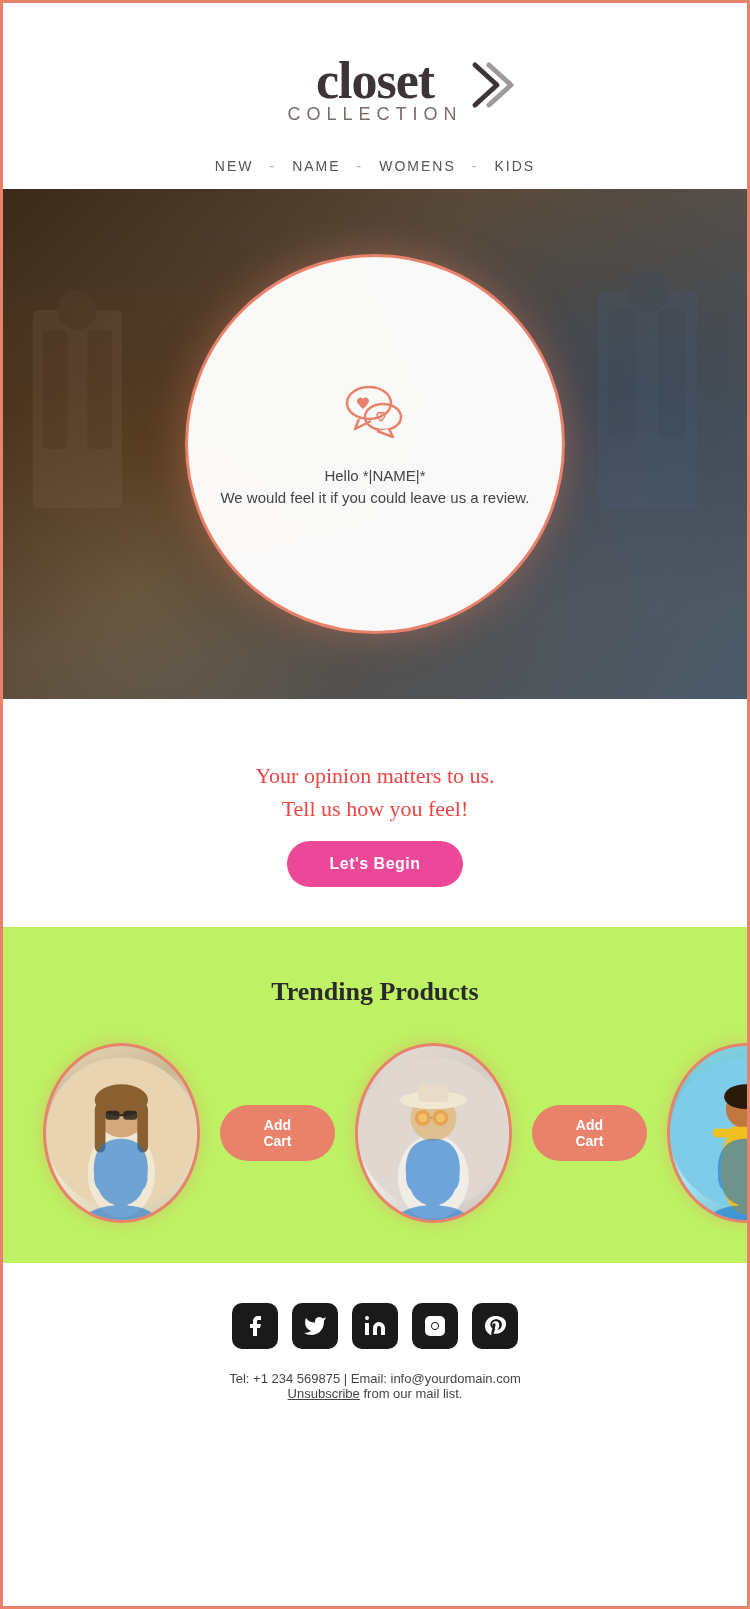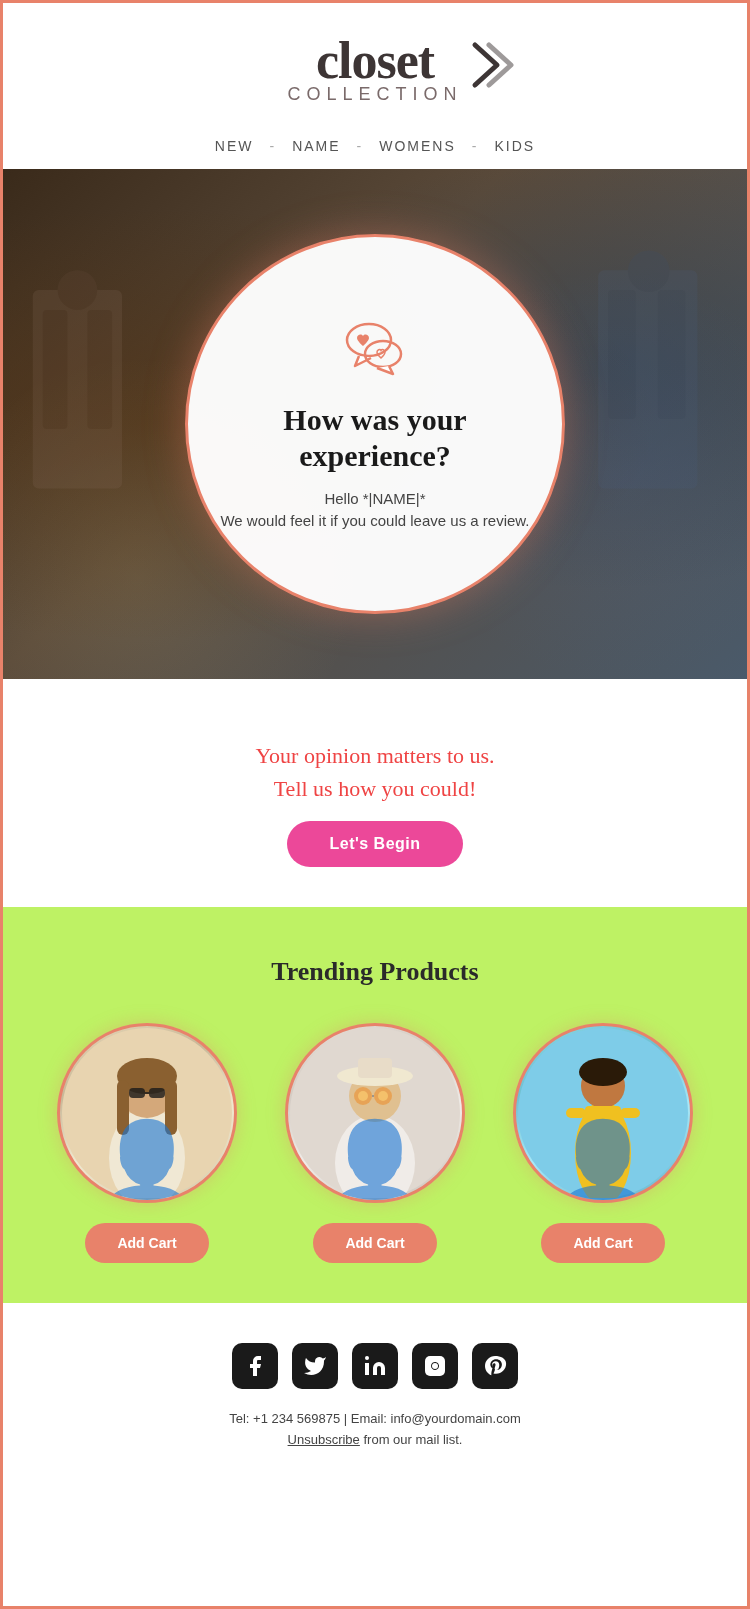--- a/index.html
+++ b/index.html
@@ -9,20 +9,21 @@
       font-family: Georgia, 'Times New Roman', serif;
       background: #fff;
       border: 3px solid #e8826a;
     }
 
     
     .header {
       text-align: center;
       padding: 28px 20px 18px;
       background: #fff;
+      margin-top: 20px;
     }
     .logo-text {
       display: inline-block;
       position: relative;
     }
     .logo-closet {
       font-family: Georgia, serif;
       font-size: 52px;
       font-weight: 700;
       color: #3d3535;
@@ -167,21 +168,21 @@
       margin-bottom: 36px;
     }
     .products-row {
       display: flex;
       justify-content: space-around;
       align-items: flex-start;
       gap: 20px;
     }
     .product-item {
       display: flex;
-      flex-direction: column;
+      flex-direction: row;
       align-items: center;
       gap: 20px;
       flex: 1;
     }
     .product-circle {
       width: 180px;
       height: 180px;
       border-radius: 50%;
       border: 3px solid #e8826a;
       overflow: hidden;
@@ -271,21 +272,20 @@
     }
     .social-icon svg {
       width: 24px;
       height: 24px;
       fill: #fff;
     }
     .footer-contact {
       font-family: Arial, sans-serif;
       font-size: 13px;
       color: #444;
-      margin-bottom: 6px;
     }
     .footer-unsub {
       font-family: Arial, sans-serif;
       font-size: 13px;
       color: #444;
     }
     .footer-unsub a {
       color: #444;
       text-decoration: underline;
     }
@@ -343,33 +343,32 @@
         <div class="hero-icon">
           <svg width="72" height="68" viewBox="0 0 72 68" xmlns="http://www.w3.org/2000/svg">
             <ellipse cx="30" cy="24" rx="22" ry="16" fill="none" stroke="#e8826a" stroke-width="2.5"></ellipse>
             <path d="M 20 40 L 16 50 L 32 42" fill="#fff" stroke="#e8826a" stroke-width="2.5" stroke-linejoin="round"></path>
             <path d="M30,22 C30,19 26,17 24,20 C22,17 18,19 18,22 C18,25 24,30 24,30 C24,30 30,25 30,22Z" fill="#e8826a"></path>
             <ellipse cx="44" cy="38" rx="18" ry="13" fill="none" stroke="#e8826a" stroke-width="2.5"></ellipse>
             <path d="M 50 50 L 54 58 L 38 52" fill="#fff" stroke="#e8826a" stroke-width="2.5" stroke-linejoin="round"></path>
             <path d="M46,36 C46,34 43,32.5 42,34.5 C41,32.5 38,34 38,36 C38,38.5 42,42 42,42 C42,42 46,38.5 46,36Z" fill="none" stroke="#e8826a" stroke-width="1.5"></path>
           </svg>
         </div>
-        <h1 class="hero-title">How was your experience?</h1>
         <p class="hero-subtitle">
           <span>Hello *|NAME|*</span><br>
           <span>We would feel it if you could leave us a review.</span>
         </p>
       </div>
     </div>
   </section>
 
   <section class="opinion-section">
     <p class="opinion-text">
       <span>Your opinion matters to us.</span><br>
-      <span>Tell us how you could!</span>
+      <span>Tell us how you feel!</span>
     </p>
     <button class="btn-begin">Let's Begin</button>
   </section>
 
   <section class="trending-section">
     <h2 class="trending-title">Trending Products</h2>
     <div class="products-row">
 
       <div class="product-item">
         <div class="product-circle product-1">

